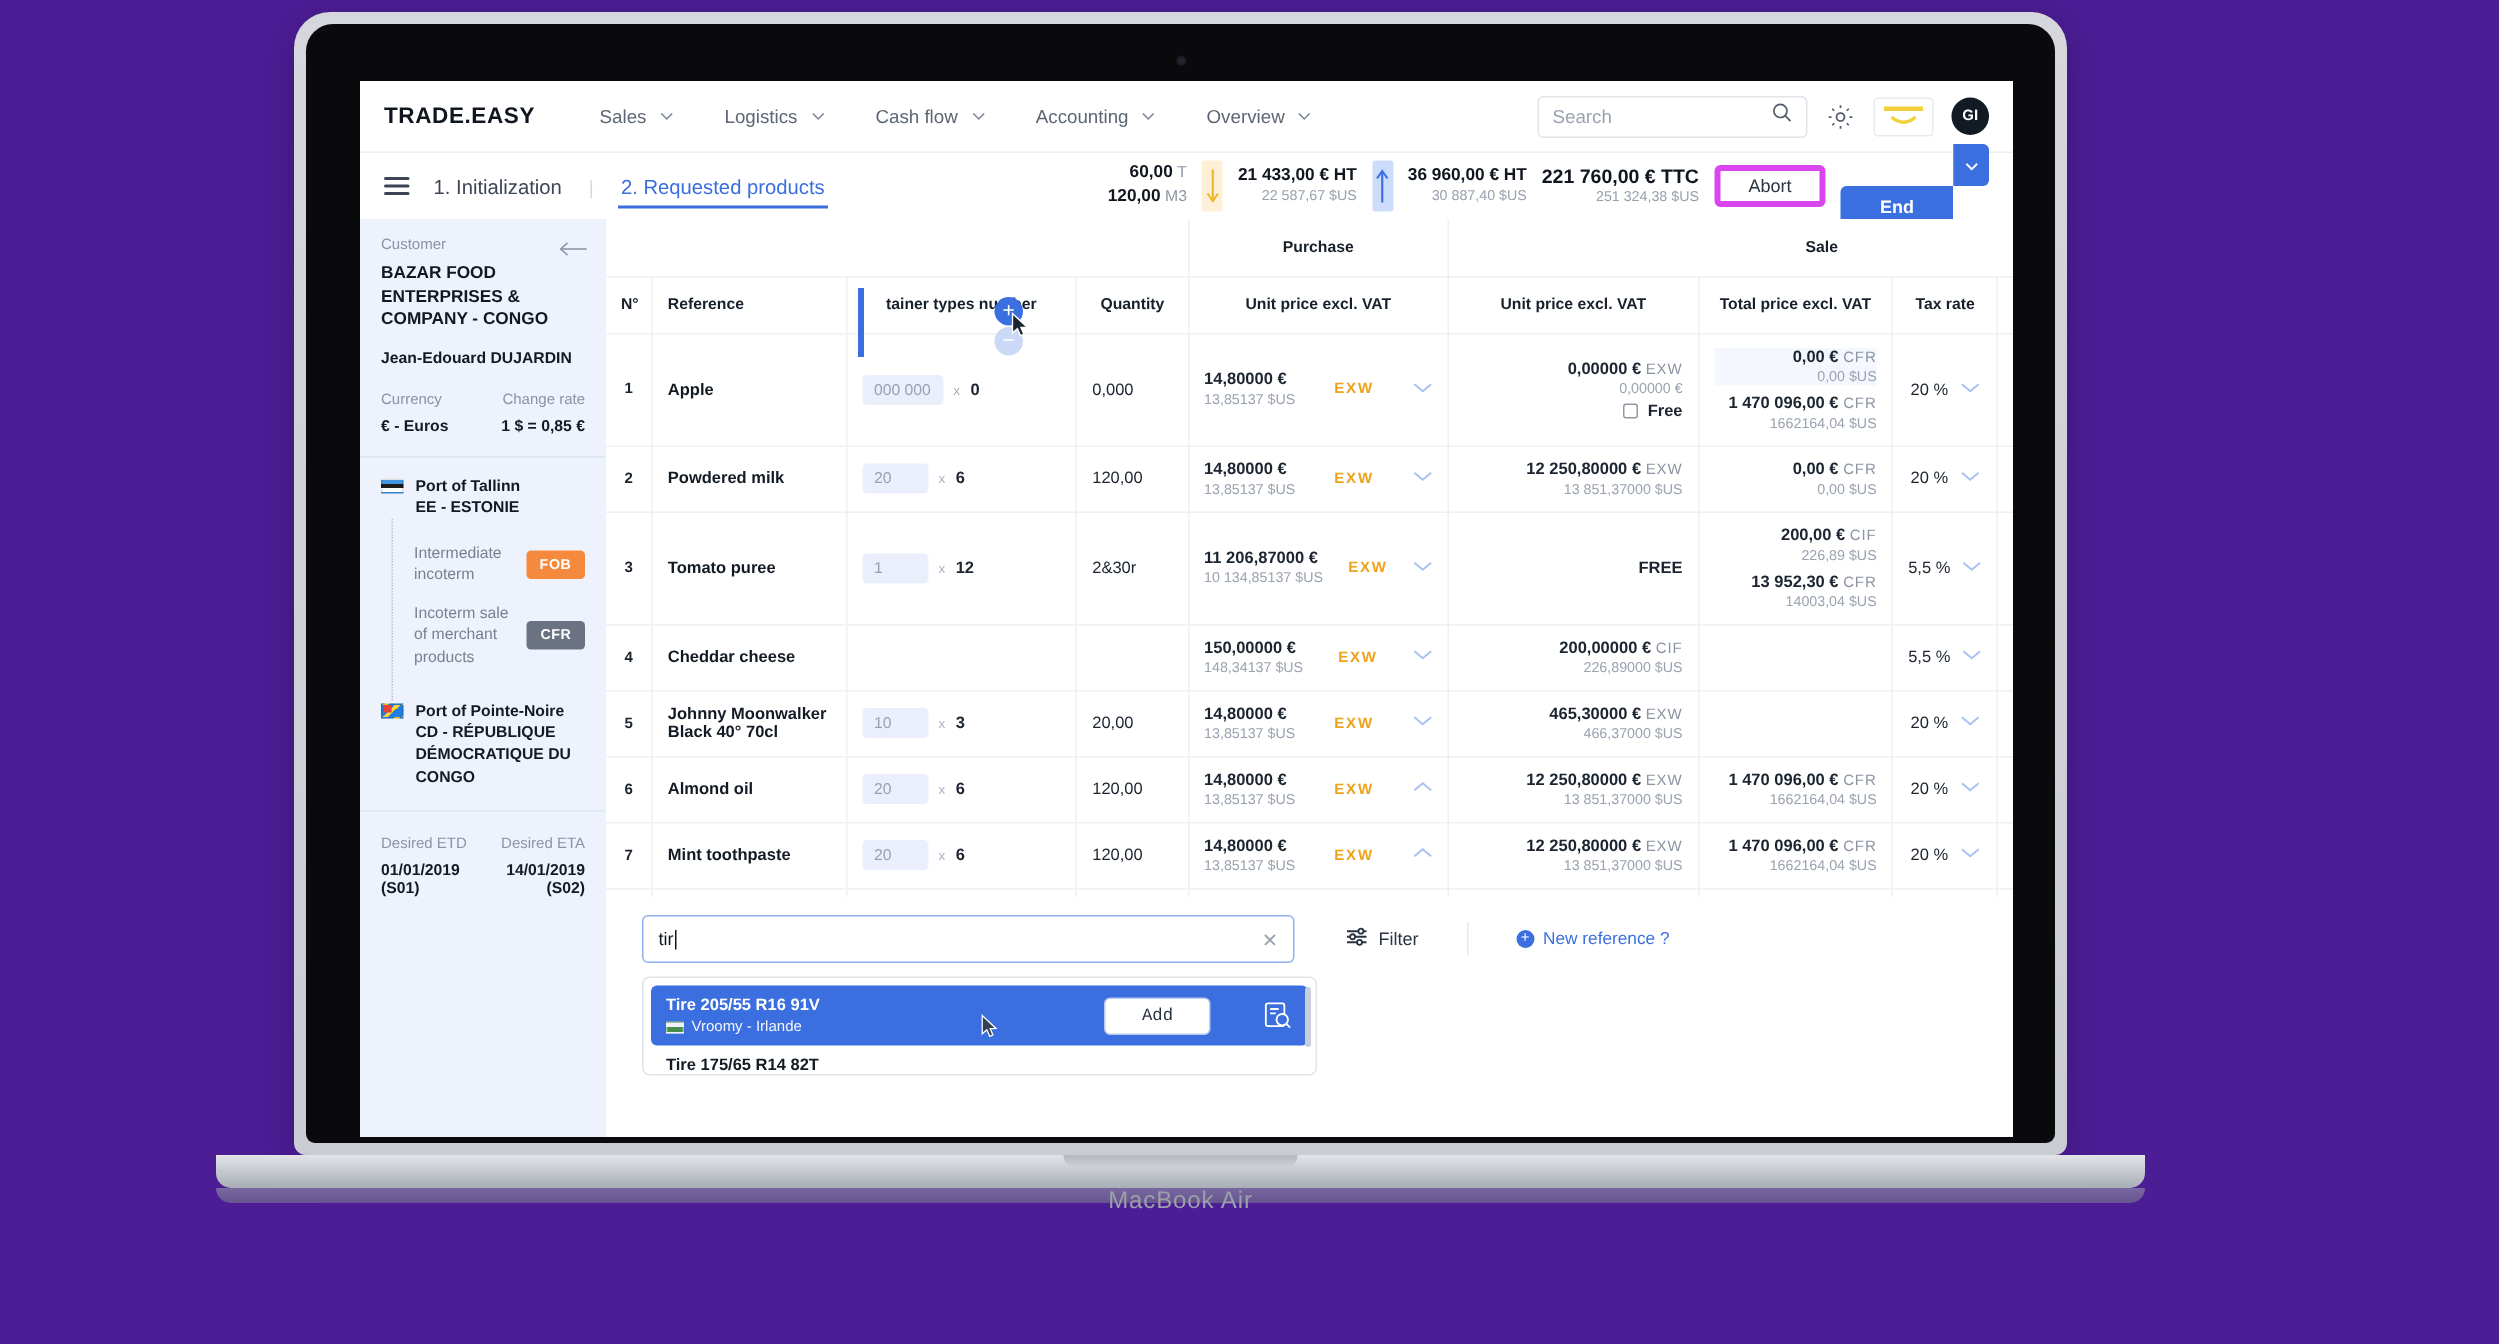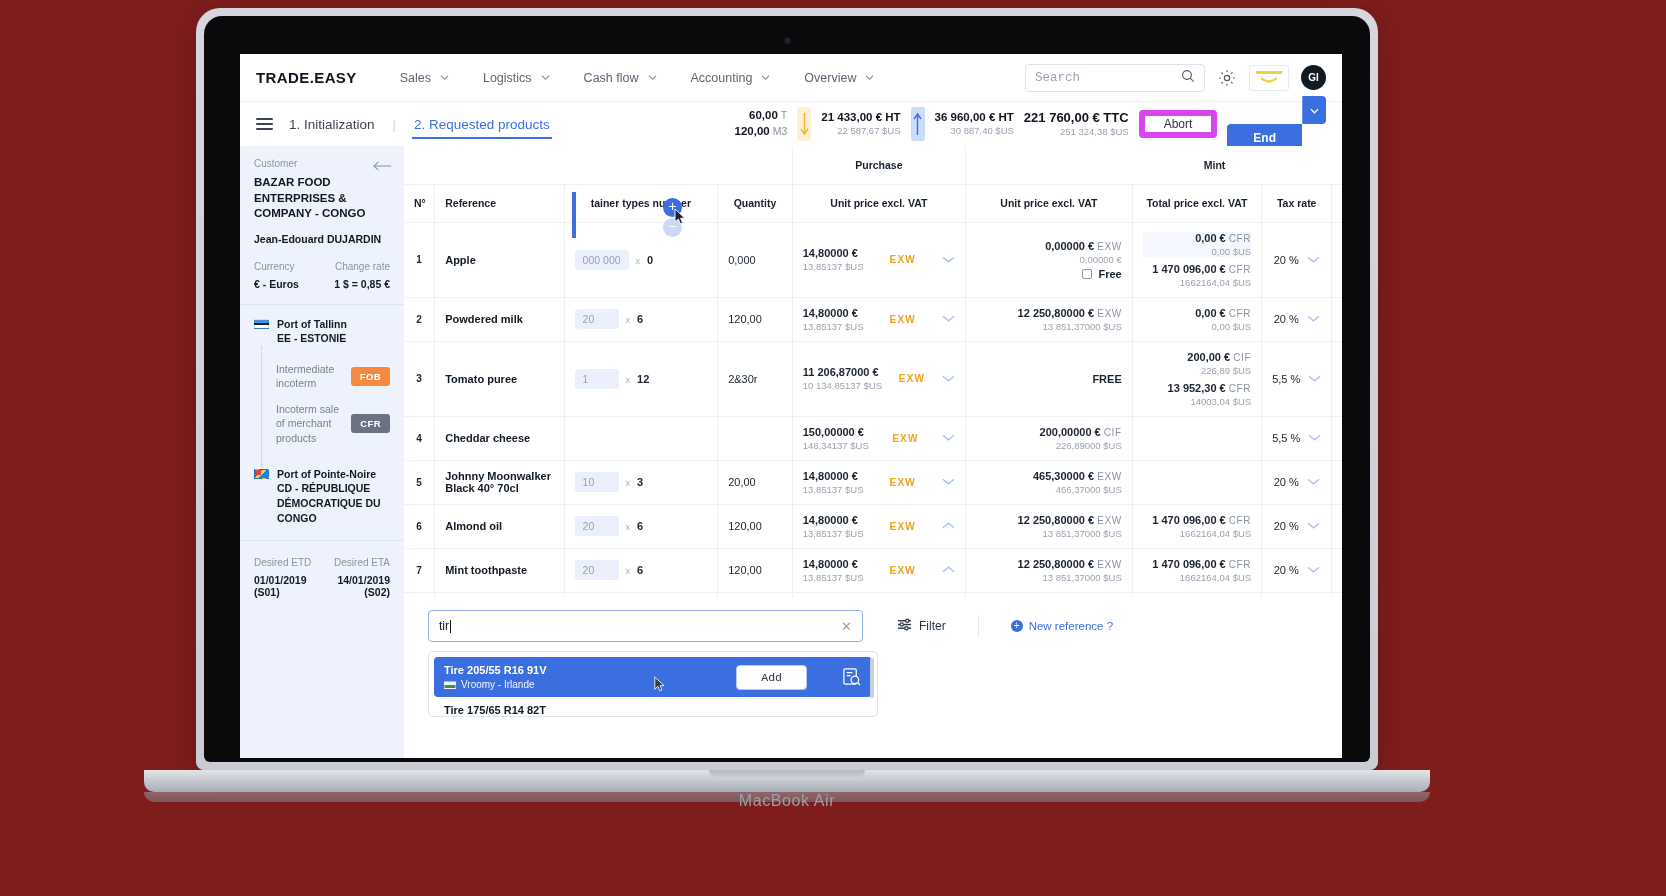--- a/index.html
+++ b/index.html
@@ -5,21 +5,21 @@
   * { box-sizing: border-box; margin:0; padding:0; }
   html,body { width:1666px; height:896px; overflow:hidden; }
   body {
     background:#ffffff;
     font-family:"Liberation Sans", sans-serif;
     color:#1b2430;
     -webkit-font-smoothing:antialiased;
   }
 
   
-  .stage { position:relative; width:1666px; height:896px; background:#7f1d1d; }
+  .stage { position:relative; width:1666px; height:896px; background:#4c1d95; }
 
   .laptop { position:absolute; left:196px; top:8px; width:1182px; height:800px; }
 
   .lid {
     position:absolute; left:0; top:0; width:1182px; height:762px;
     background:linear-gradient(180deg,#d5d7dc 0%, #c9ccd2 100%);
     border-radius:24px 24px 8px 8px;
     box-shadow:0 6px 26px rgba(0,0,0,.22);
   }
   .lid-inner {
@@ -67,21 +67,21 @@
   }
   .chev { width:9px; height:9px; display:inline-block; }
   .chev svg { display:block; }
   .nav-right { margin-left:auto; display:flex; align-items:center; gap:12px; }
   .search-box {
     width:180px; height:28px; border:1px solid #dfe3ea; border-radius:4px;
     display:flex; align-items:center; padding:0 9px; gap:6px; background:#fff;
   }
   .search-box input {
     border:0; outline:0; font-size:12.5px; color:#10161f; width:100%;
-    font-family:Liberation Mono, monospace; background:transparent;
+    font-family:Liberation Sans, sans-serif; background:transparent;
   }
   .search-box input::placeholder { color:#9aa3b0; }
   .gear { width:20px; height:20px; color:#515b69; cursor:pointer; }
   .flag-smile {
     width:40px; height:26px; border:1px solid #e7eaf0; border-radius:3px;
     display:flex; align-items:center; justify-content:center; background:#fff;
   }
   .avatar {
     width:25px; height:25px; border-radius:50%; background:#121a24; color:#fff;
     font-size:10px; font-weight:700; display:flex; align-items:center; justify-content:center;
@@ -101,21 +101,21 @@
   .totals { margin-left:auto; display:flex; align-items:center; gap:10px; }
   .tot-col { display:flex; flex-direction:column; align-items:flex-end; line-height:1.35; }
   .tot-l1 { font-size:11.5px; font-weight:700; color:#10161f; white-space:nowrap; }
   .tot-l1 span.u { font-weight:400; color:#8b94a2; font-size:10.5px; margin-left:3px;}
   .tot-l2 { font-size:9.5px; color:#98a1ae; white-space:nowrap; }
   .arrow-chip { width:14px; height:34px; border-radius:2px; display:flex; align-items:center; justify-content:center; }
   .arrow-chip.down { background:#fdf0d6; }
   .arrow-chip.up { background:#ccdcfb; }
   .big-tot .tot-l1 { font-size:13px; }
   .btn-abort {
-    border:6px solid #d946ef; background:#fff; border-radius:4px; height:28px;
+    border:4px solid #d946ef; background:#fff; border-radius:4px; height:28px;
     padding:0 19px; font-size:12px; color:#2b3442; cursor:pointer;
     font-family:"Liberation Sans", sans-serif;
   }
   .btn-end-wrap { display:flex; }
   .btn-end {
     background:#3b6fe0; color:#fff; border:0; height:28px; padding:0 26px;
     border-radius:4px 0 0 4px; font-size:12px; cursor:pointer; font-weight:700;
     font-family:"Liberation Sans", sans-serif;
     margin-top:28px;
   }
@@ -453,21 +453,21 @@
                       <col style="width:158px">
                       <col style="width:152px">
                     <col style="width:118px">
                       <col style="width:64px">
                       <col style="width:120px">
                   </colgroup>
                   <thead>
                     <tr>
                       <th class="blank" colspan="4"></th>
                       <th class="grp-purchase">Purchase</th>
-                      <th class="grp-sale" colspan="4">Mint</th>
+                      <th class="grp-sale" colspan="4">Sale</th>
                     </tr>
                     <tr>
                       <th>N°</th>
                       <th style="text-align:left">Reference</th>
                       <th>tainer types number</th>
                       <th>Quantity</th>
                       <th>Unit price excl. VAT</th>
                       <th>Unit price excl. VAT</th>
                       <th>Total price excl. VAT</th>
                       <th>Tax rate</th>

